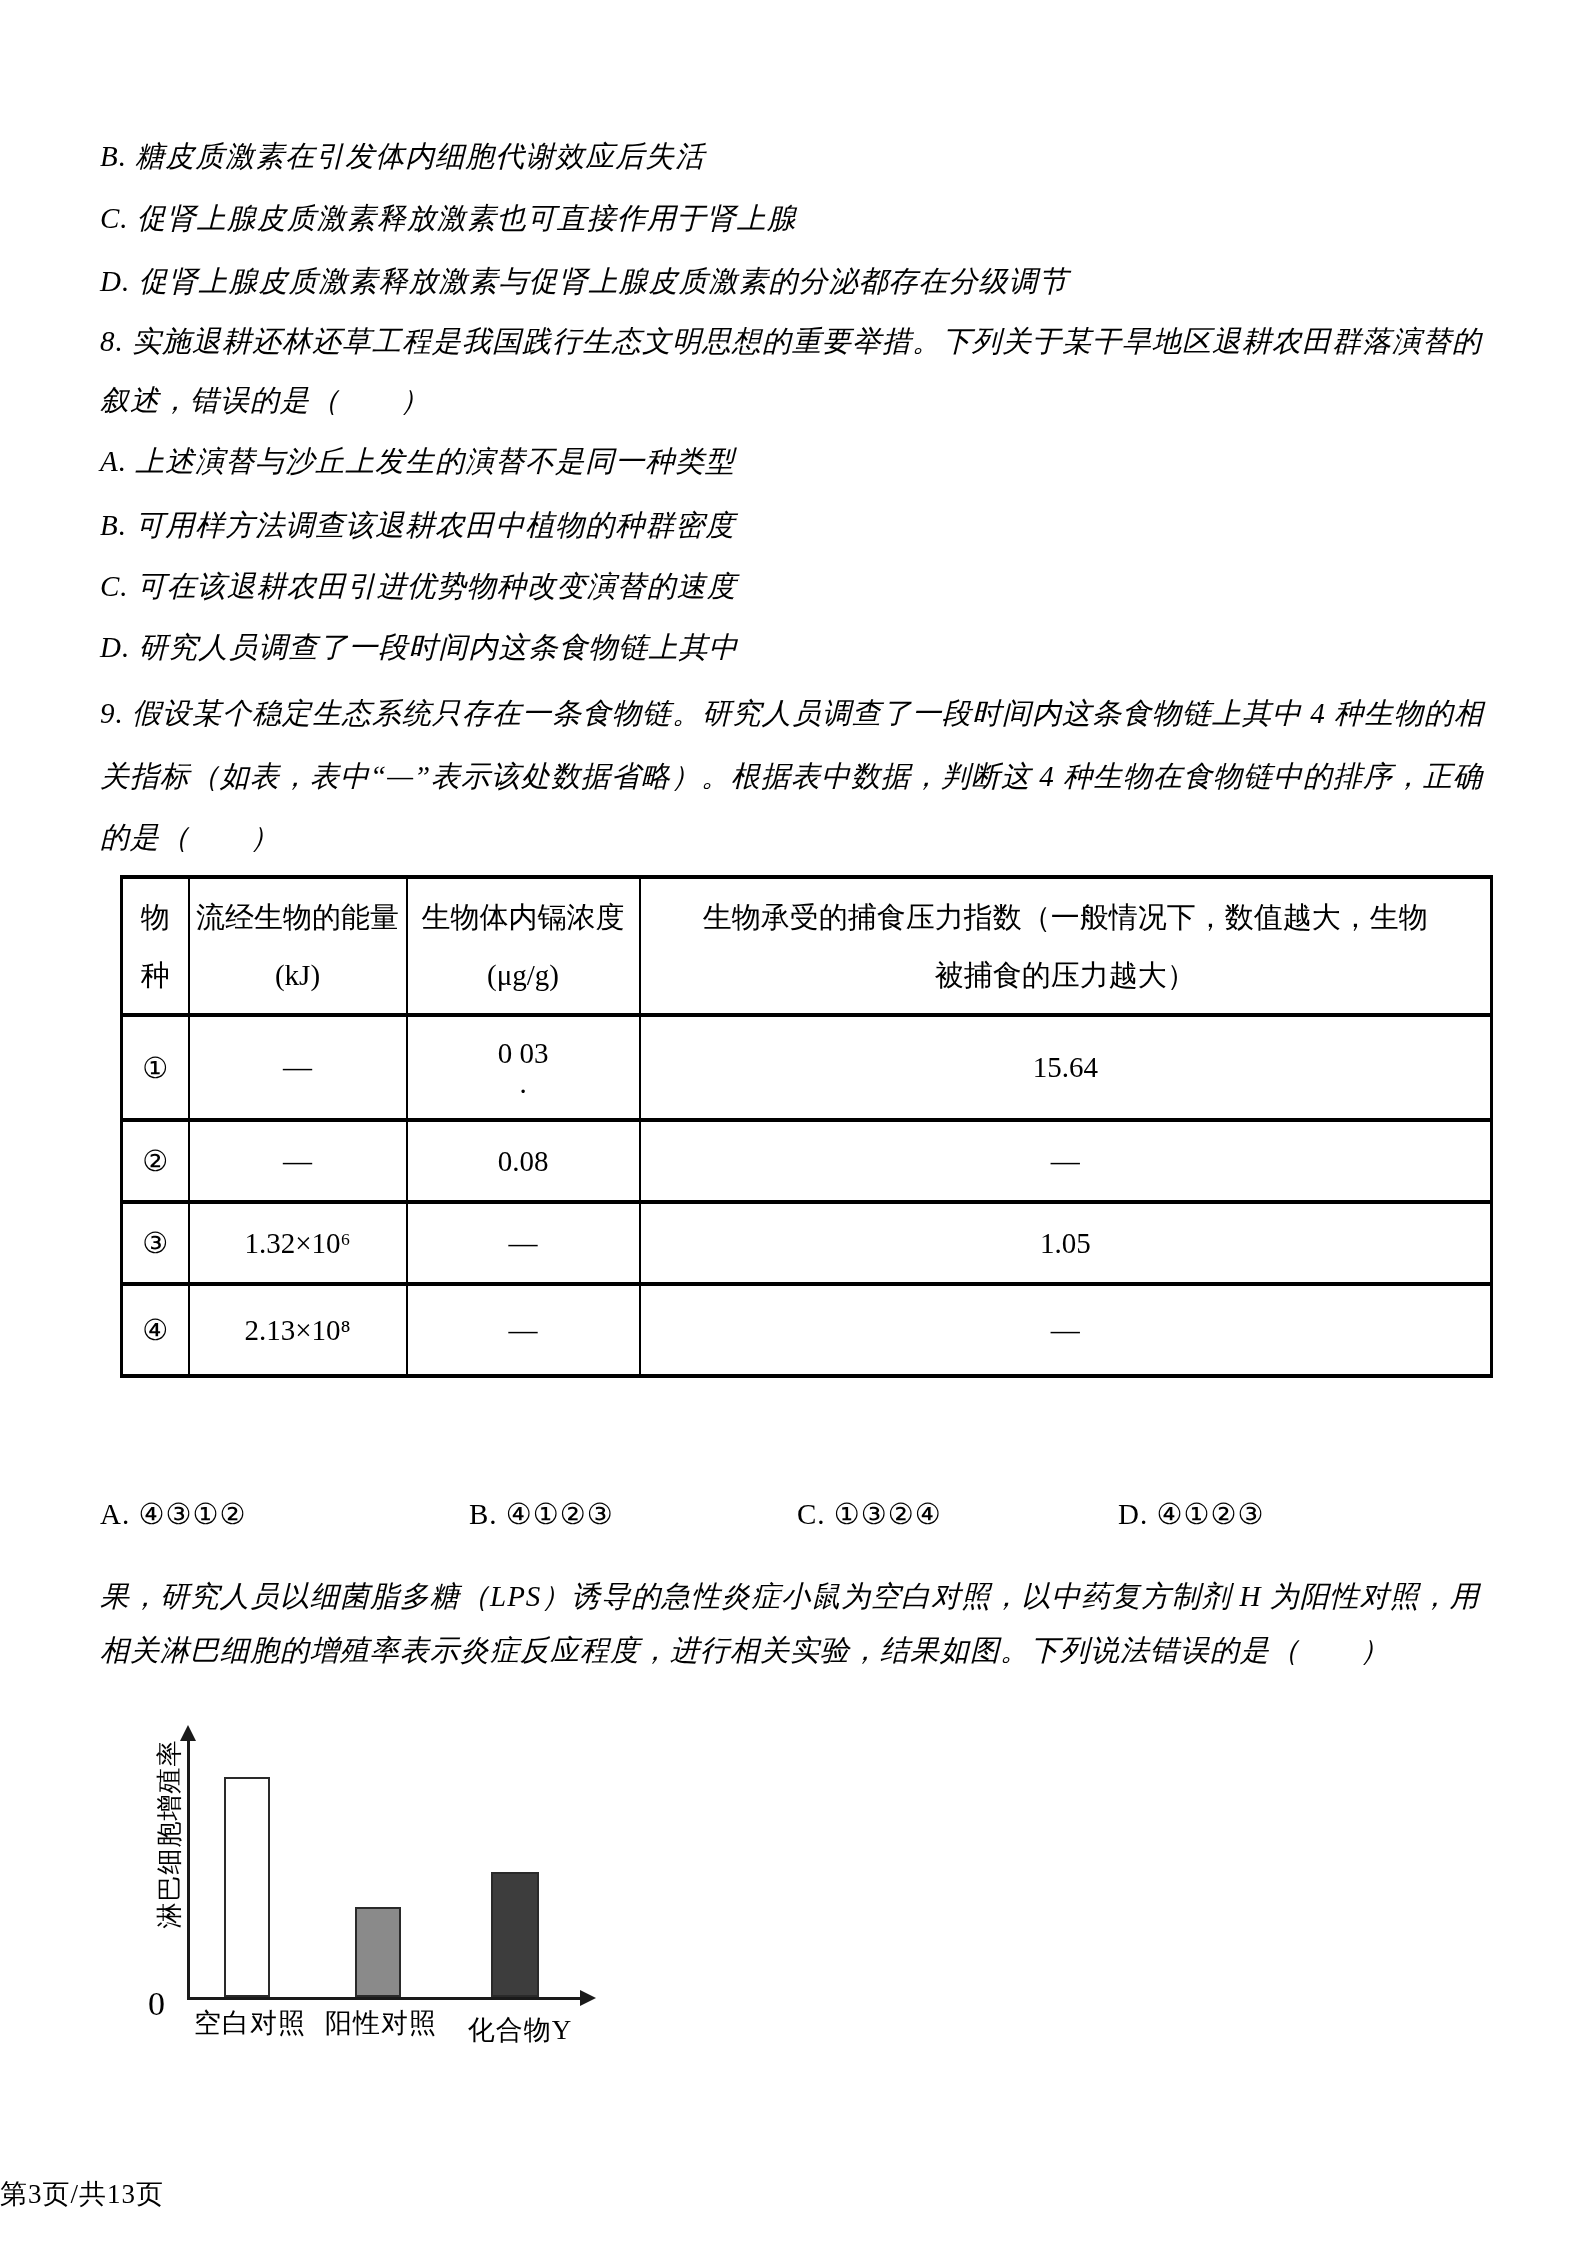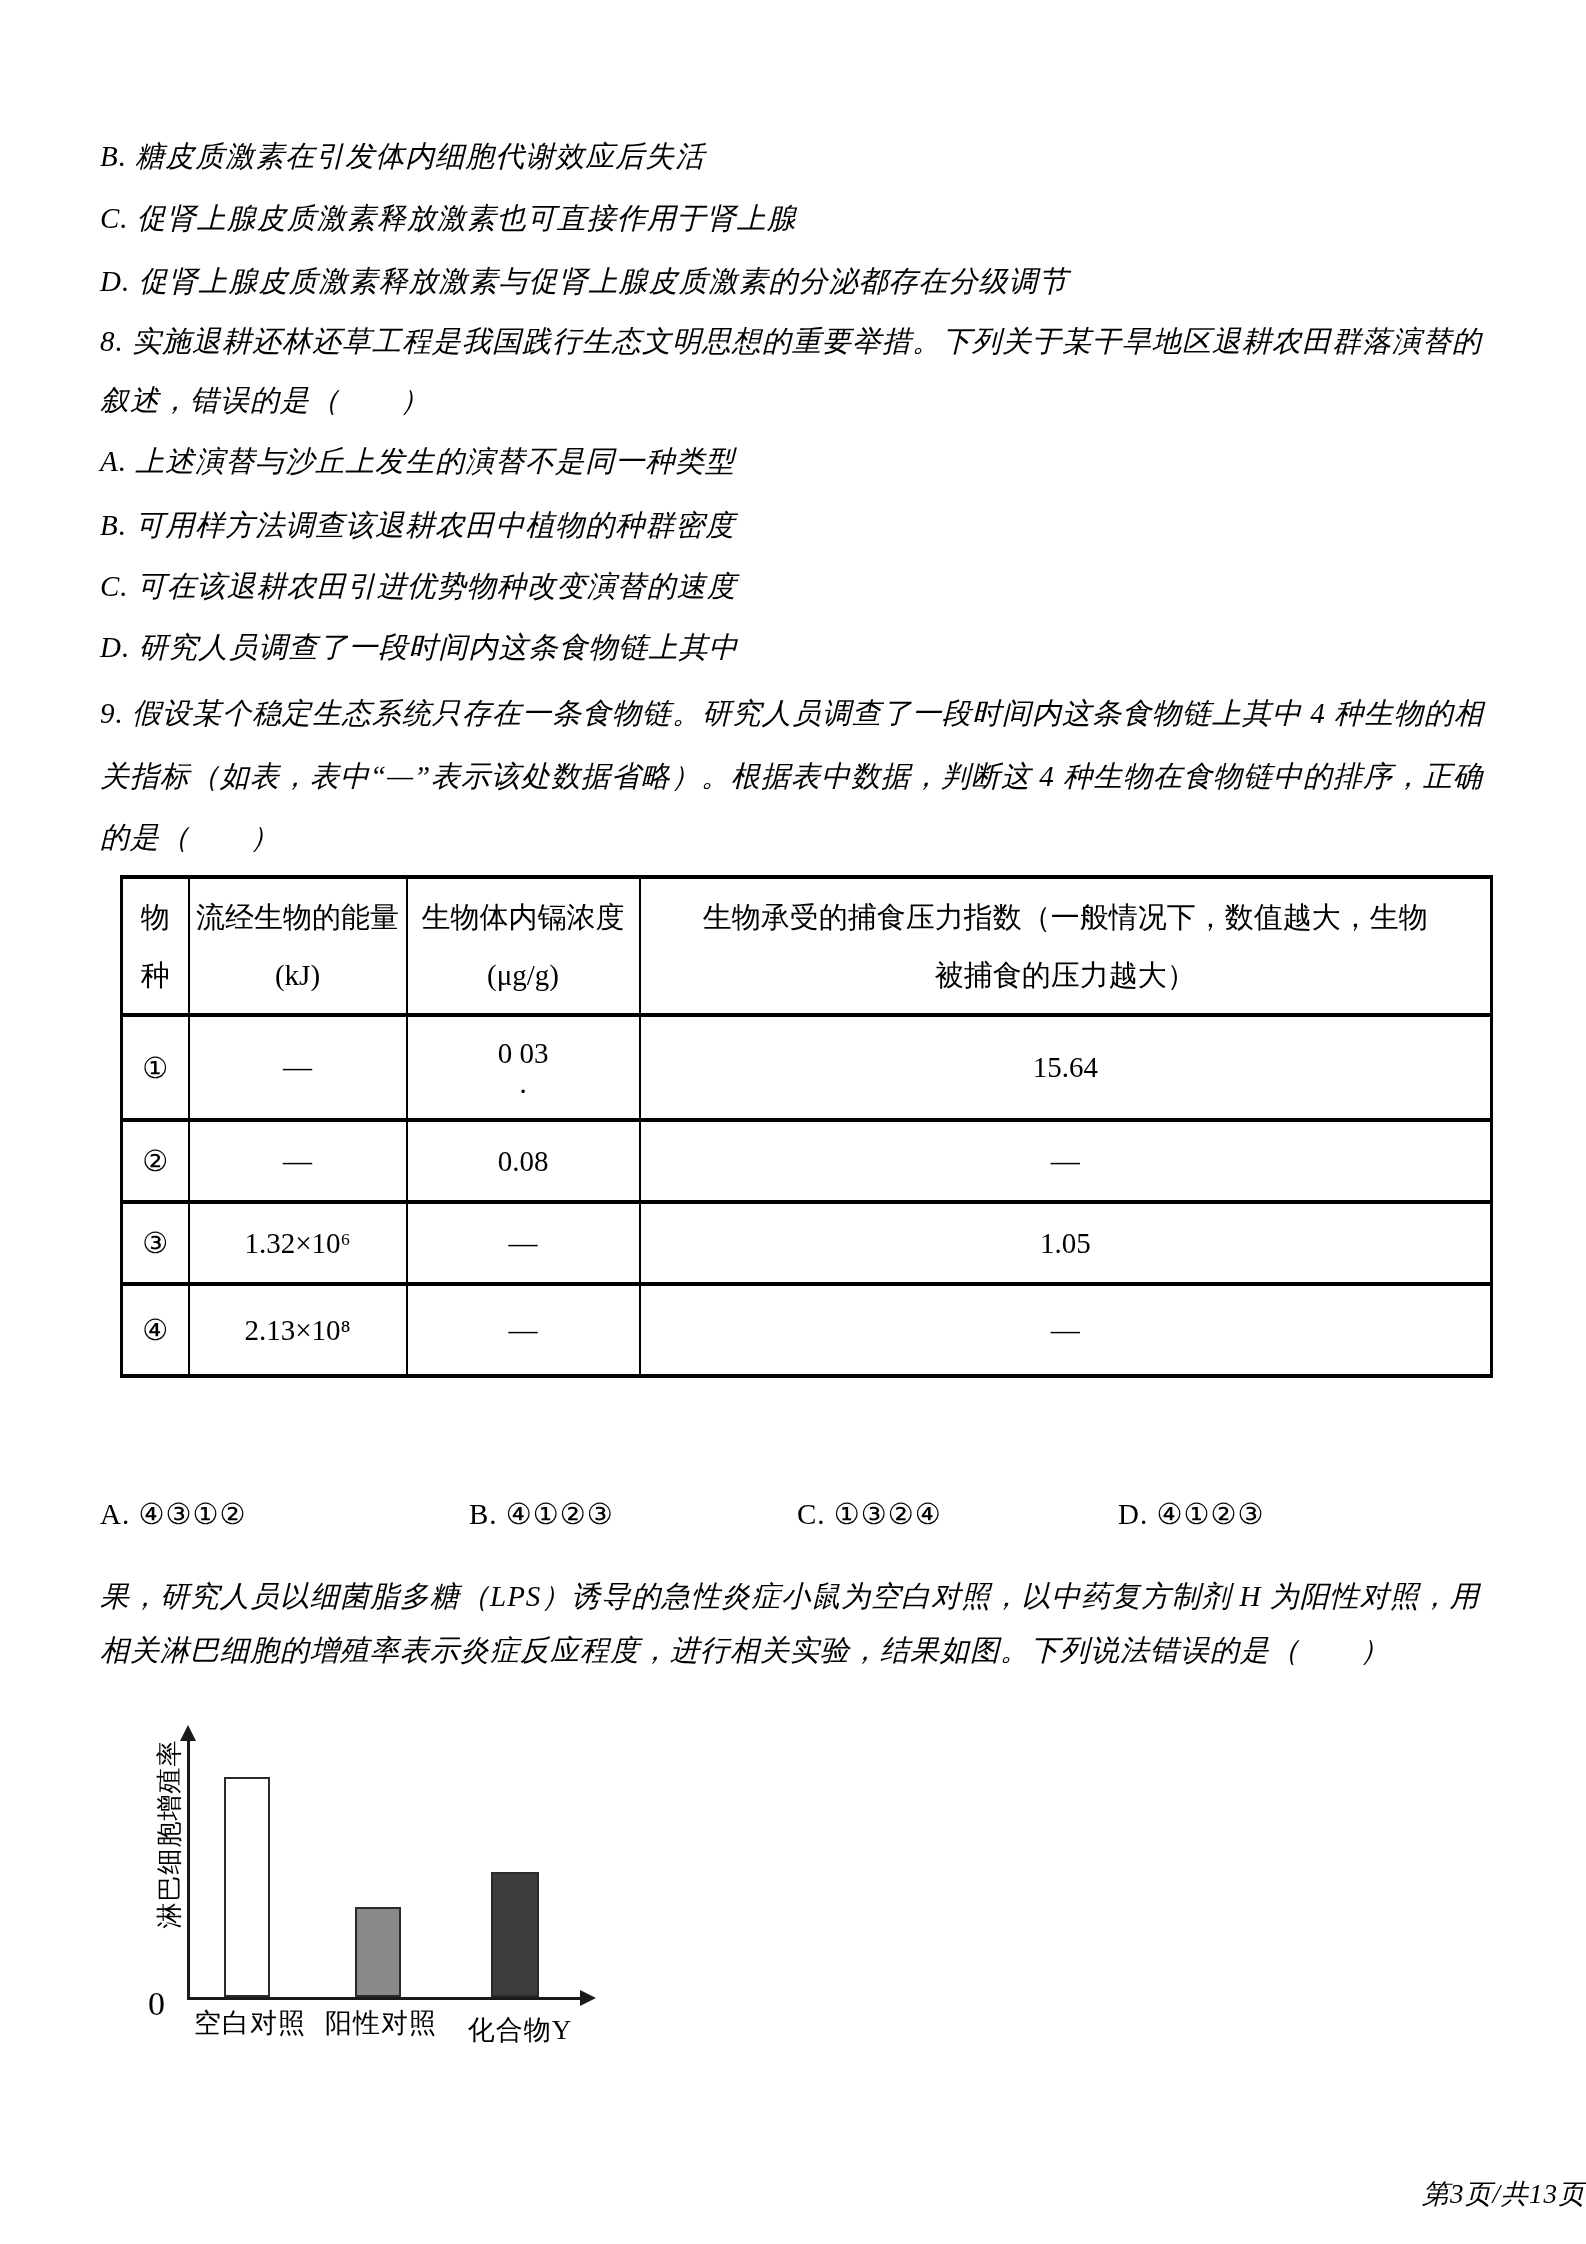--- a/index.html
+++ b/index.html
@@ -59,21 +59,21 @@
   .bar{position:absolute;bottom:0;box-sizing:border-box;border:2px solid #2a2a2a;}
   .bar0{left:35px;width:46px;}
   .bar1{left:166px;width:46px;}
   .bar2{left:302px;width:48px;}
   .origin{position:absolute;left:48px;top:290px;font-size:34px;}
   .xt{position:absolute;font-size:27px;letter-spacing:1px;width:120px;text-align:center;}
   .xt0{left:90px;top:310px;}
   .xt1{left:221px;top:310px;}
   .xt2{left:360px;top:317px;}
   
-  .footer{position:absolute;left:0;top:2176px;width:100%;text-align:right;font-size:27px;letter-spacing:1px;font-style:italic;}
+  .footer{position:absolute;left:0;top:2176px;width:100%;text-align:left;font-size:27px;letter-spacing:1px;}
 </style>
 </head>
 <body>
 
 <div class="page">
 
   <div class="tline" style="top:136px">B. 糖皮质激素在引发体内细胞代谢效应后失活</div>
   <div class="tline" style="top:198px">C. 促肾上腺皮质激素释放激素也可直接作用于肾上腺</div>
   <div class="tline" style="top:261px">D. 促肾上腺皮质激素释放激素与促肾上腺皮质激素的分泌都存在分级调节</div>
 

